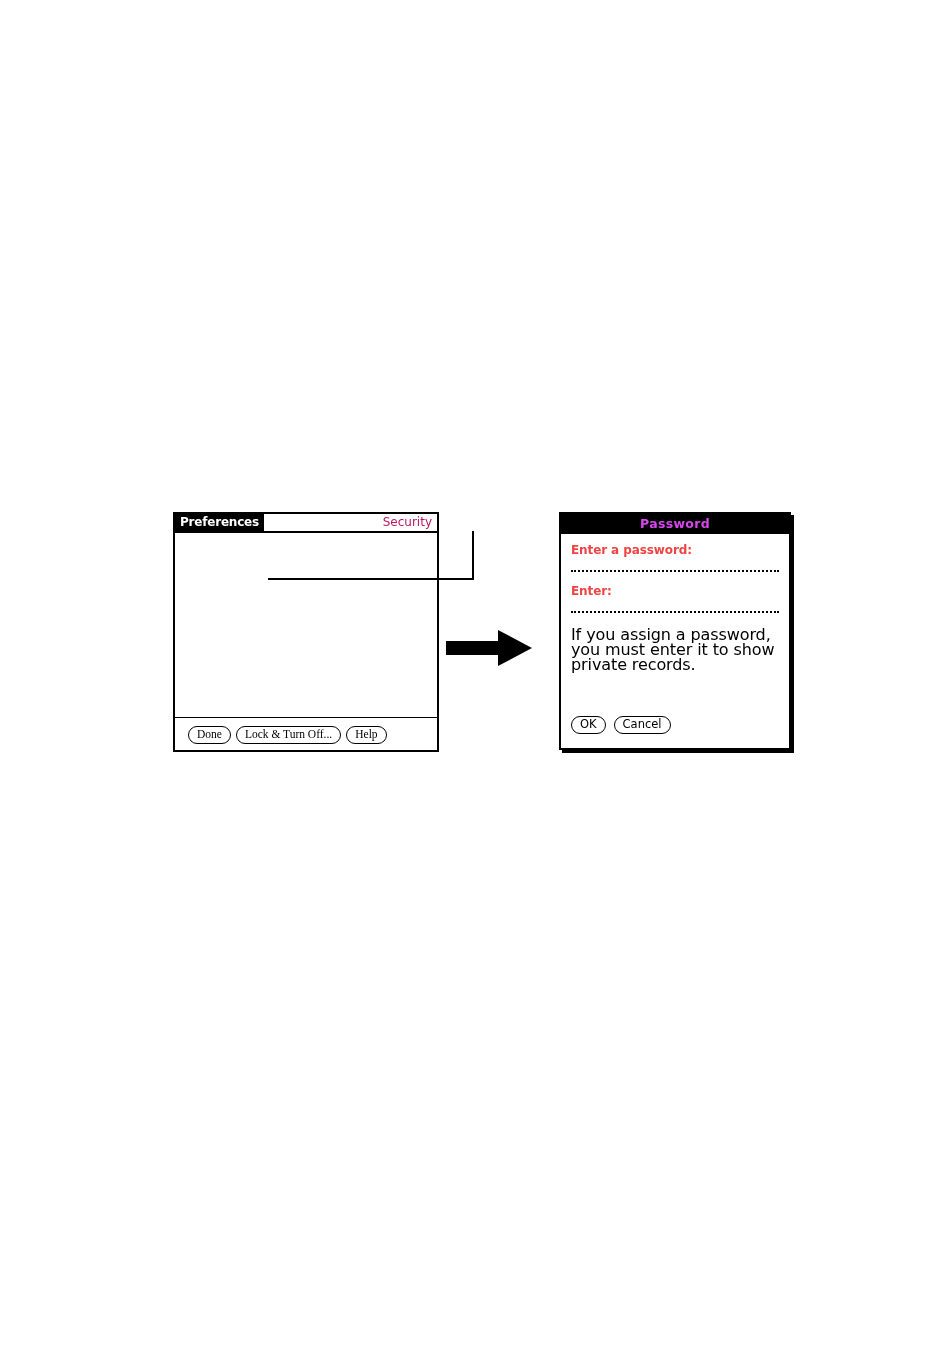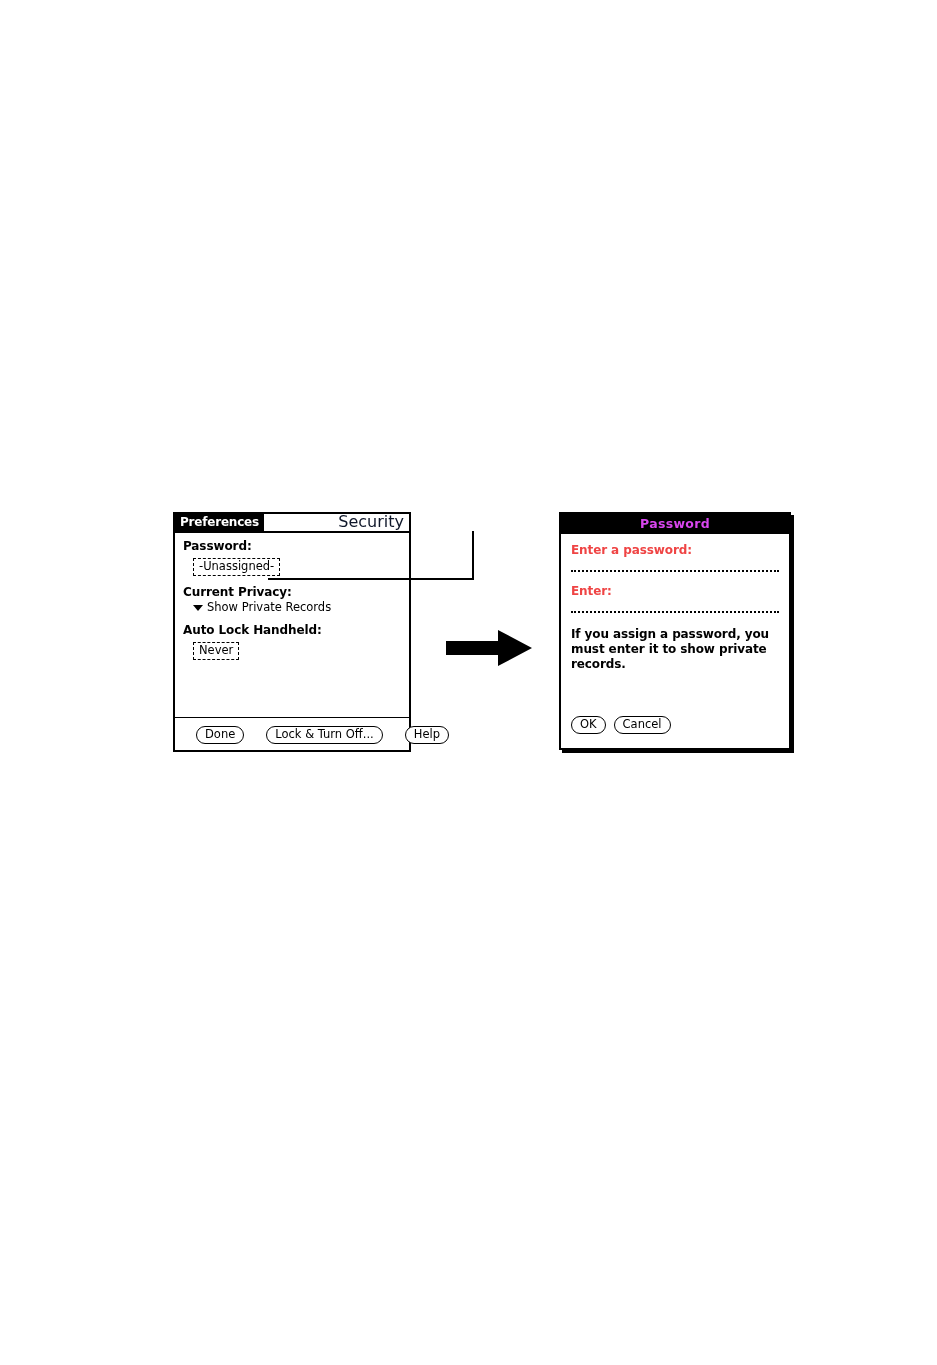--- a/index.html
+++ b/index.html
@@ -13,21 +13,21 @@
     position: relative;
     font-family: "DejaVu Sans", sans-serif;
     overflow: hidden;
   }
 
   
   #pda-left {
     position: absolute;
     left: 173px;
     top: 512px;
-    width: 238px;
+    width: 266px;
     height: 240px;
     border: 2px solid #000;
     background: #fff;
     box-sizing: border-box;
   }
 
   .titlebar {
     position: relative;
     height: 19px;
     border-bottom: 2px solid #000;
@@ -42,22 +42,22 @@
     font-size: 12px;
     font-weight: bold;
     padding: 1px 5px 2px 5px;
     letter-spacing: -0.2px;
     line-height: 14px;
   }
   .title-right {
     position: absolute;
     right: 5px;
     top: 1px;
-    font-size: 16px;
-    color: #0f172a;
+    font-size: 12px;
+    color: #be185d;
     line-height: 14px;
   }
 
   .form-body {
     padding: 6px 0 0 0;
     position: relative;
   }
 
   .field-label {
     font-size: 12px;
@@ -98,22 +98,23 @@
   }
 
   
   .btn-bar {
     position: absolute;
     left: 0;
     right: 0;
     bottom: 6px;
     display: flex;
     align-items: center;
-    gap: 22px;
-    padding-left: 21px;
+    gap: 5px;
+    padding-left: 13px;
+    font-family: Liberation Serif, serif;
   }
   .pbtn {
     border: 1px solid #000;
     border-radius: 9px;
     font-size: 11.5px;
     line-height: 13px;
     padding: 1px 8px 2px 8px;
     background: #fff;
     color: #000;
     white-space: nowrap;
@@ -159,22 +160,22 @@
     color: #ef4444;
     margin-bottom: 12px;
     letter-spacing: -0.1px;
   }
   .dotted-input {
     border-bottom: 2px dotted #000;
     height: 1px;
     margin: 0 0 12px 0;
   }
   .dlg-note {
-    font-size: 12px;
-    font-weight: bold;
+    font-size: 16px;
+    font-weight: normal;
     color: #000;
     line-height: 15px;
     margin-top: 14px;
     letter-spacing: -0.1px;
   }
   .dlg-btn-bar {
     position: absolute;
     left: 10px;
     bottom: 12px;
     display: flex;
@@ -202,34 +203,20 @@
 </head>
 <body>
 
 <div id="pda-left">
 
   <div class="titlebar">
     <div class="title-left">Preferences</div>
     <div class="title-right">Security</div>
   </div>
 
-  <div class="form-body">
-
-    <div class="field-label">Password:</div>
-    <div class="dotted-value">-Unassigned-</div>
-
-    <div class="field-label spaced">Current Privacy:</div>
-    <div class="picker-row">
-      <span class="tri-down"></span>
-      <span class="picker-text">Show Private Records</span>
-    </div>
-
-    <div class="field-label spaced">Auto Lock Handheld:</div>
-    <div class="dotted-value">Never</div>
-  </div>
 
   <div class="divider-line"></div>
 
   <div class="btn-bar">
     <div class="pbtn">Done</div>
     <div class="pbtn">Lock &amp; Turn Off...</div>
     <div class="pbtn">Help</div>
   </div>
 </div>
 

